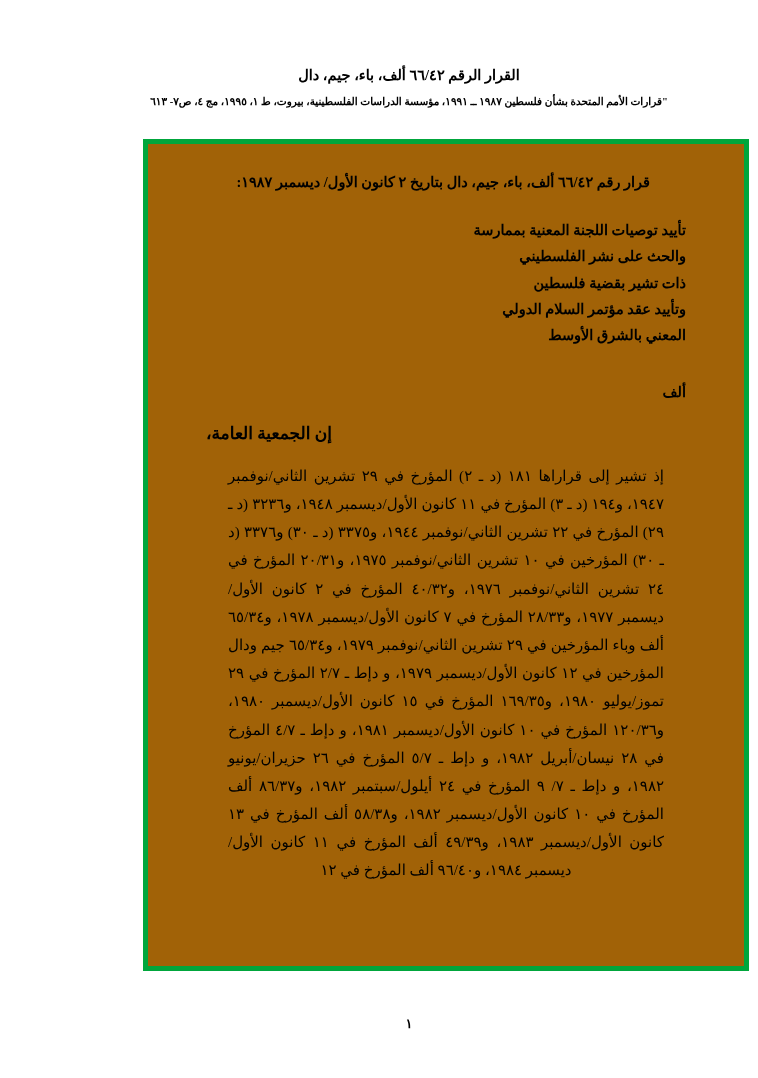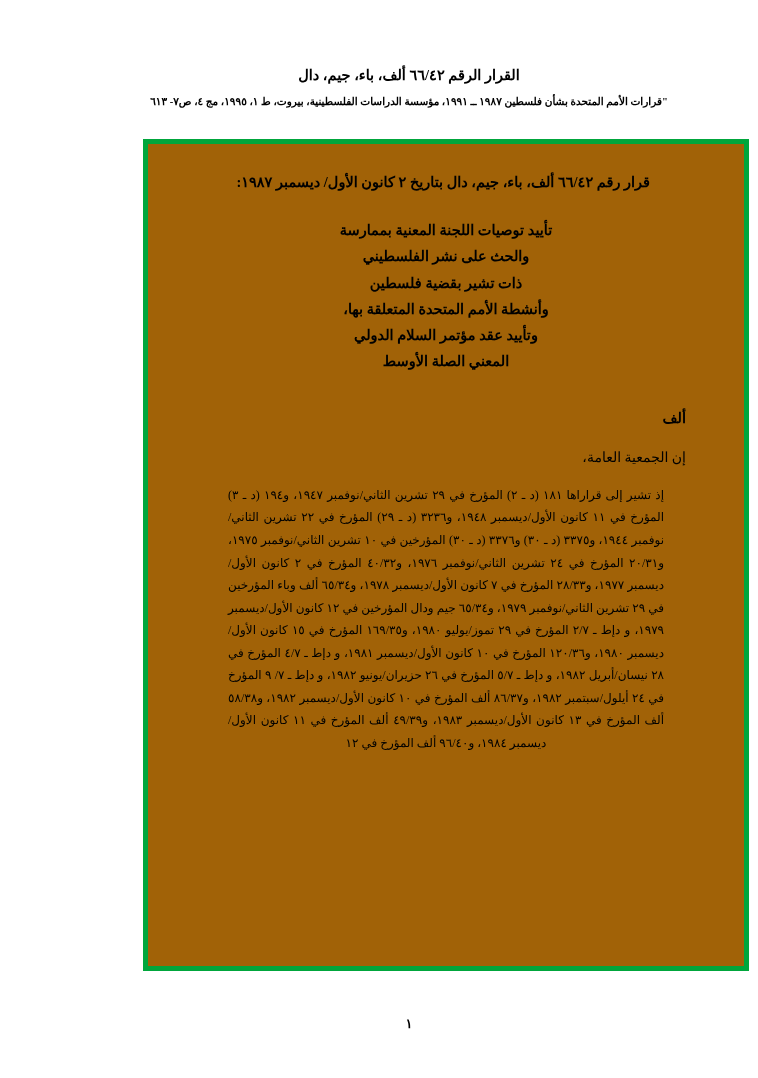--- a/index.html
+++ b/index.html
@@ -59,36 +59,35 @@
     line-height: 1.75;
     text-align: right;
     margin: 0 0 0 0;
     padding-right: 36px;
     padding-left: 6px;
   }
   .res-title {
     font-size: 14.5px;
     font-weight: bold;
     line-height: 1.8;
-    text-align: center;
     margin-top: 22px;
   }
   .section-letter {
     font-size: 14.5px;
     font-weight: bold;
     margin-top: 36px;
   }
   .assembly-line {
-    font-size: 14px;
-    font-weight: normal;
-    text-align: right;
+    font-size: 17px;
+    font-weight: bold;
+    text-align: left;
     margin-top: 22px;
   }
   .body-text {
-    font-size: 12px;
+    font-size: 15px;
     line-height: 1.88;
     text-align: justify;
     text-align-last: center;
     margin-top: 18px;
     padding: 0 22px;
   }
   .page-number {
     position: absolute;
     bottom: 46px;
     left: 0;
@@ -110,23 +109,22 @@
 
   <div class="framed">
     <div class="frame-inner">
 
       <div class="res-head">قرار رقم ٦٦/٤٢ ألف، باء، جيم، دال بتاريخ ٢ كانون الأول/ ديسمبر ١٩٨٧:</div>
 
       <div class="res-title">
         <div>تأييد توصيات اللجنة المعنية بممارسة</div>
         <div>والحث على نشر الفلسطيني</div>
         <div>ذات تشير بقضية فلسطين</div>
-        <div>وأنشطة الأمم المتحدة المتعلقة بها،</div>
         <div>وتأييد عقد مؤتمر السلام الدولي</div>
-        <div>المعني الصلة الأوسط</div>
+        <div>المعني بالشرق الأوسط</div>
       </div>
 
       <div class="section-letter">ألف</div>
 
       <div class="assembly-line">إن الجمعية العامة،</div>
 
       <div class="body-text">إذ تشير إلى قراراها ١٨١ (د ـ ٢) المؤرخ في ٢٩ تشرين الثاني/نوفمبر ١٩٤٧، و١٩٤ (د ـ ٣) المؤرخ في ١١ كانون الأول/ديسمبر ١٩٤٨، و٣٢٣٦ (د ـ ٢٩) المؤرخ في ٢٢ تشرين الثاني/نوفمبر ١٩٤٤، و٣٣٧٥ (د ـ ٣٠) و٣٣٧٦ (د ـ ٣٠) المؤرخين في ١٠ تشرين الثاني/نوفمبر ١٩٧٥، و٢٠/٣١ المؤرخ في ٢٤ تشرين الثاني/نوفمبر ١٩٧٦، و٤٠/٣٢ المؤرخ في ٢ كانون الأول/ديسمبر ١٩٧٧، و٢٨/٣٣ المؤرخ في ٧ كانون الأول/ديسمبر ١٩٧٨، و٦٥/٣٤ ألف وباء المؤرخين في ٢٩ تشرين الثاني/نوفمبر ١٩٧٩، و٦٥/٣٤ جيم ودال المؤرخين في ١٢ كانون الأول/ديسمبر ١٩٧٩، و دإط ـ ٢/٧ المؤرخ في ٢٩ تموز/يوليو ١٩٨٠، و١٦٩/٣٥ المؤرخ في ١٥ كانون الأول/ديسمبر ١٩٨٠، و١٢٠/٣٦ المؤرخ في ١٠ كانون الأول/ديسمبر ١٩٨١، و دإط ـ ٤/٧ المؤرخ في ٢٨ نيسان/أبريل ١٩٨٢، و دإط ـ ٥/٧ المؤرخ في ٢٦ حزيران/يونيو ١٩٨٢، و دإط ـ ٧/ ٩ المؤرخ في ٢٤ أيلول/سبتمبر ١٩٨٢، و٨٦/٣٧ ألف المؤرخ في ١٠ كانون الأول/ديسمبر ١٩٨٢، و٥٨/٣٨ ألف المؤرخ في ١٣ كانون الأول/ديسمبر ١٩٨٣، و٤٩/٣٩ ألف المؤرخ في ١١ كانون الأول/ديسمبر ١٩٨٤، و٩٦/٤٠ ألف المؤرخ في ١٢</div>
 
     </div>
   </div>

